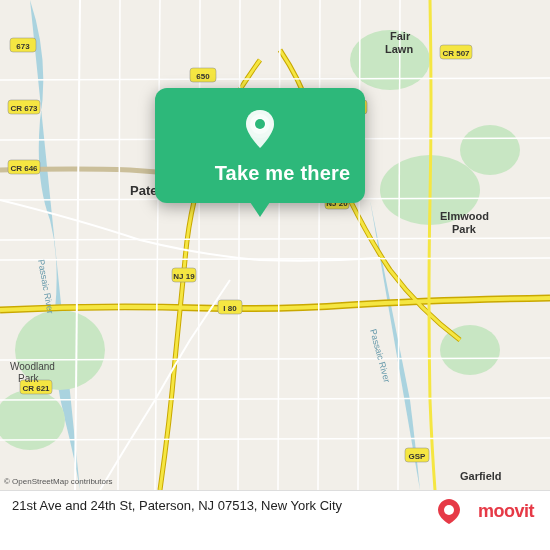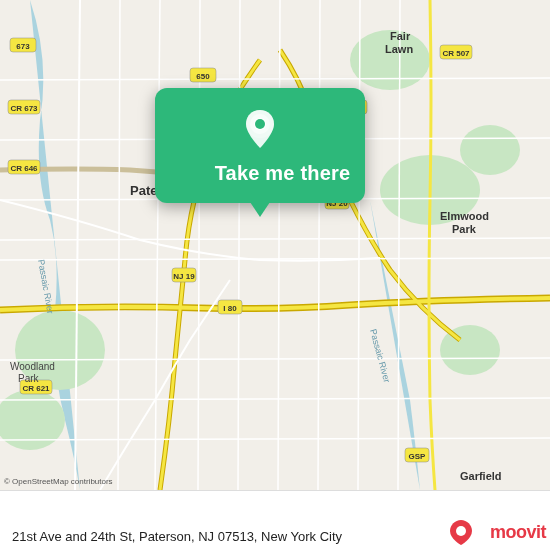--- a/index.html
+++ b/index.html
@@ -64,23 +64,23 @@
       letter-spacing: 0.2px;
       margin-left: 45px;
     }
 
     
     #bottom-bar {
       width: 550px;
       height: 60px;
       background: white;
       display: flex;
-      align-items: flex-end;
+      align-items: flex-start;
       justify-content: space-between;
-      padding: 6px 4px 4px 12px;
+      padding: 6px 16px 4px 12px;
       border-top: 1px solid #ddd;
       position: relative;
     }
 
     .address-text {
       font-size: 13px;
       color: #222;
       line-height: 1.4;
       flex: 1;
     }

